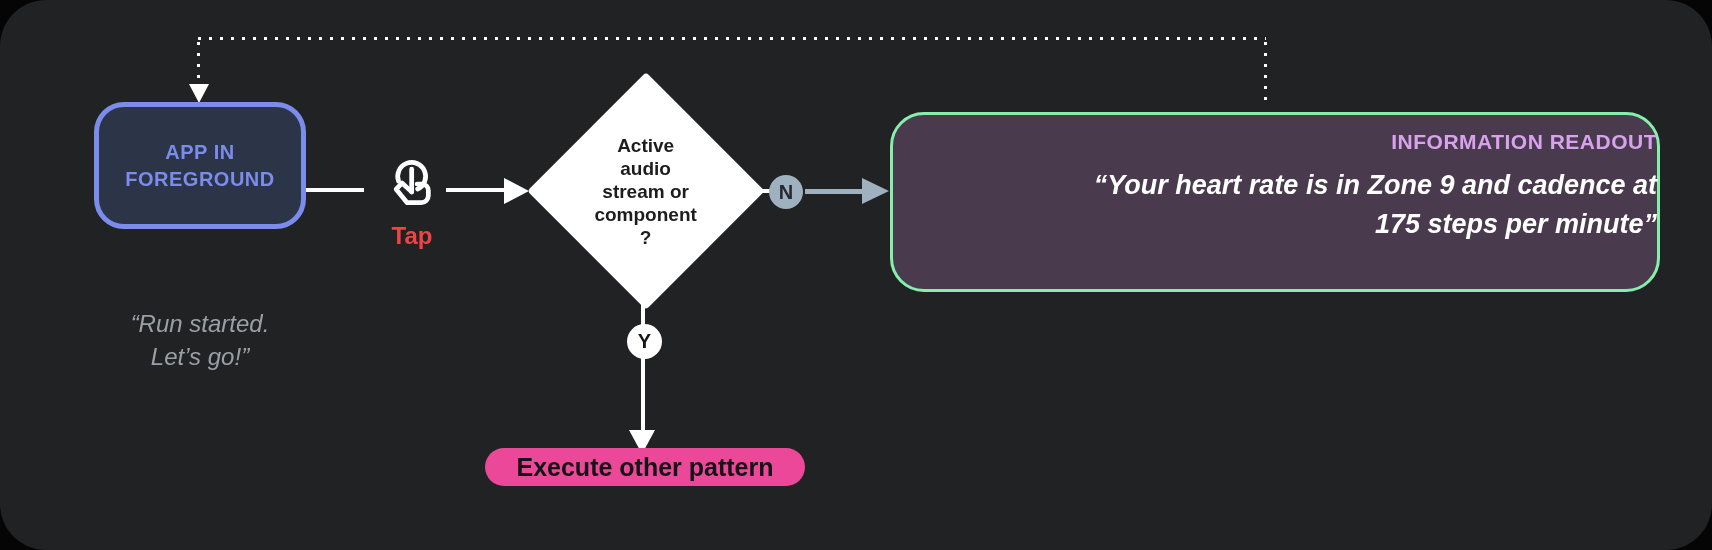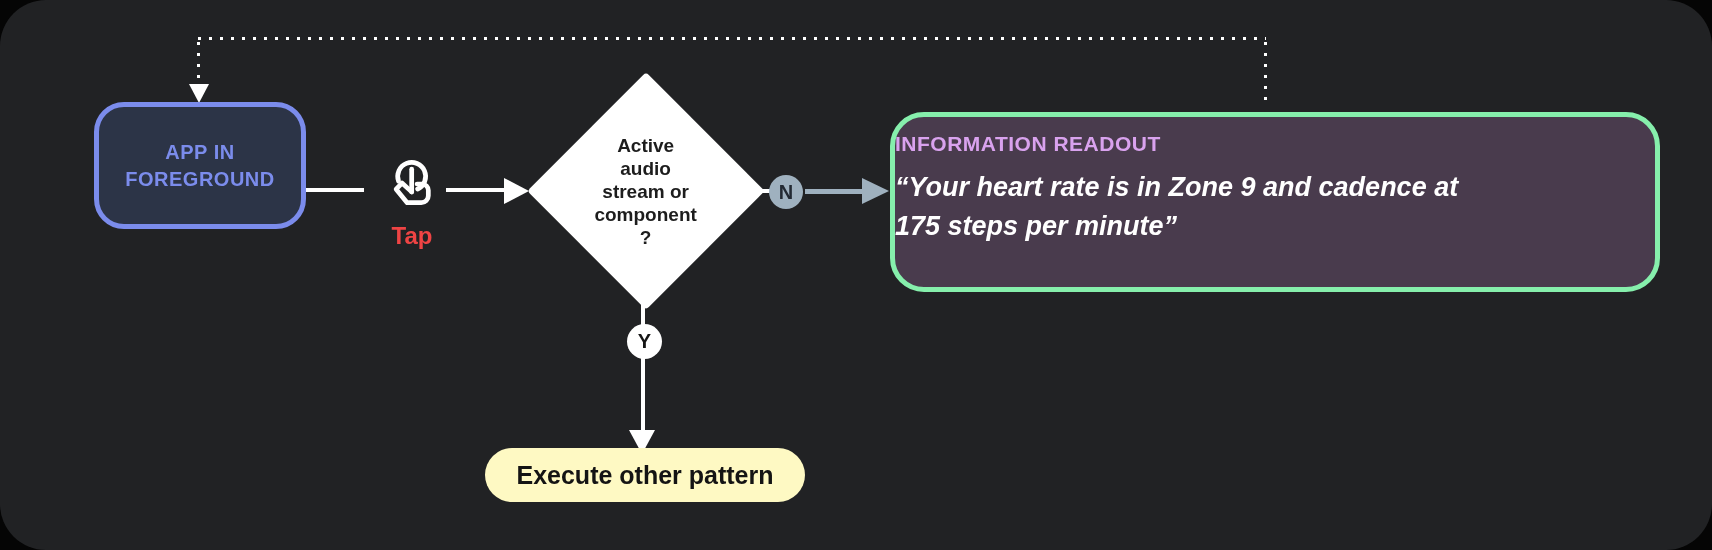--- a/index.html
+++ b/index.html
@@ -84,58 +84,60 @@
   }
   .badge-y {
     left: 627px; top: 324px; width: 35px; height: 35px;
     background: #ffffff; color: #161616;
   }
 
   
   .readout {
     left: 890px; top: 112px; width: 770px; height: 180px;
     background: #493B4D;
-    border: 5px solid #86efac;
+    border: 3px solid #86efac;
     border-radius: 34px;
     box-sizing: border-box;
-    text-align: left;
+    text-align: right;
   }
   .readout-title {
     margin-top: 15px;
     color: #D9A2EE; font-size: 21px; font-weight: 700; letter-spacing: 0.5px;
   }
   .readout-quote {
     margin-top: 12px;
     color: #ffffff; font-size: 27px; line-height: 39px;
     font-weight: 700; font-style: italic;
   }
 
   
   .pill {
-    left: 485px; top: 448px; width: 320px; height: 54px;
-    background: #fef9c3; border-radius: 27px;
+    left: 485px; top: 448px; width: 320px; height: 38px;
+    background: #ec4899; border-radius: 27px;
     display: flex; align-items: center; justify-content: center;
   }
   .pill-label { color: #141414; font-size: 25px; font-weight: 700; }
 </style>
 </head>
 <body>
 
 <div id="stage">
   <div class="canvas"></div>
 
   <div class="abs dot-h" style="left:198px; top:37px; width:1068px;"></div>
   <div class="abs dot-v" style="left:197px; top:42px; height:42px;"></div>
   <div class="abs dot-v" style="left:1264px; top:42px; height:66px;"></div>
   <div class="abs tri" style="left:189px; top:84px; border-left:10px solid transparent; border-right:10px solid transparent; border-top:19px solid #ffffff;"></div>
 
   <div class="abs app-node">
     <div class="app-node-label pre">APP IN
 FOREGROUND</div>
   </div>
+  <div class="abs caption pre">“Run started.
+Let’s go!”</div>
 
   <div class="abs wline" style="left:306px; top:188px; width:58px; height:4px;"></div>
 
   <svg class="abs" style="left:384px; top:157px;" width="54" height="63" viewBox="0 0 48 56" fill="none" stroke="#ffffff" stroke-width="4.2" stroke-linecap="round" stroke-linejoin="round">
     <path d="M 12.95 21.44 A 12.4 12.4 0 1 1 29.84 28.44"></path>
     <path d="M 24.6 10.8 L 24.6 31"></path>
     <path d="M 24.6 31 L 16 23.2 L 10.8 28.6 L 20.6 40.6 L 33.2 40.6 A 6.2 6.2 0 0 0 39.4 34.4 L 39.4 29.6 A 5.6 5.6 0 0 0 33.8 24 L 29.4 24"></path>
   </svg>
   <div class="abs tap-label">Tap</div>
 

